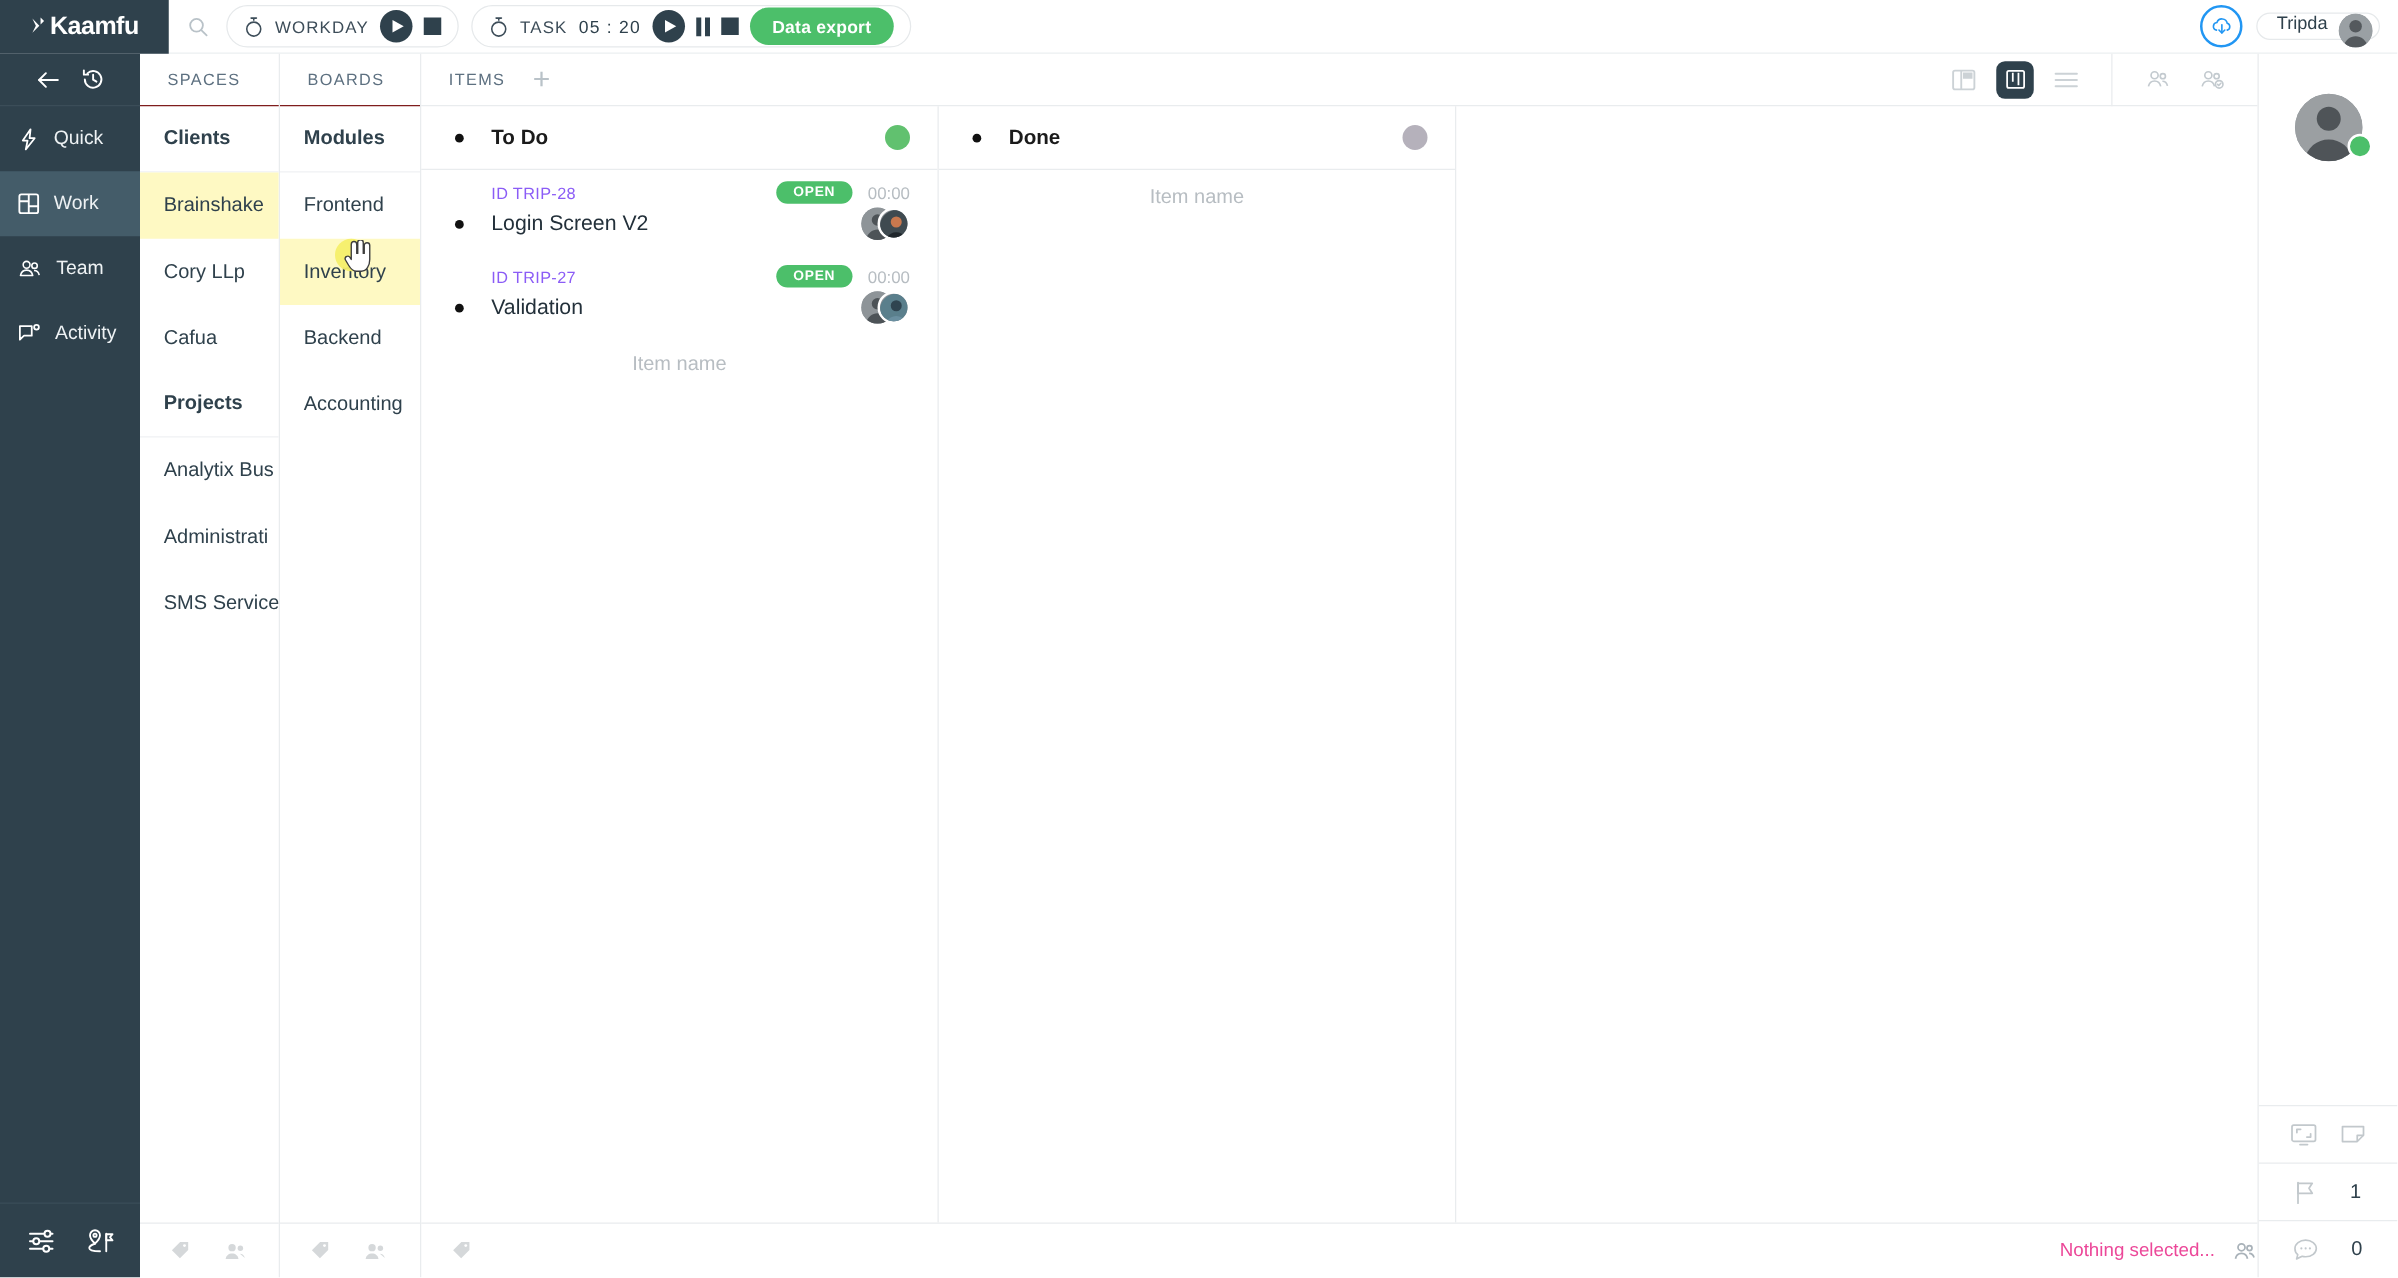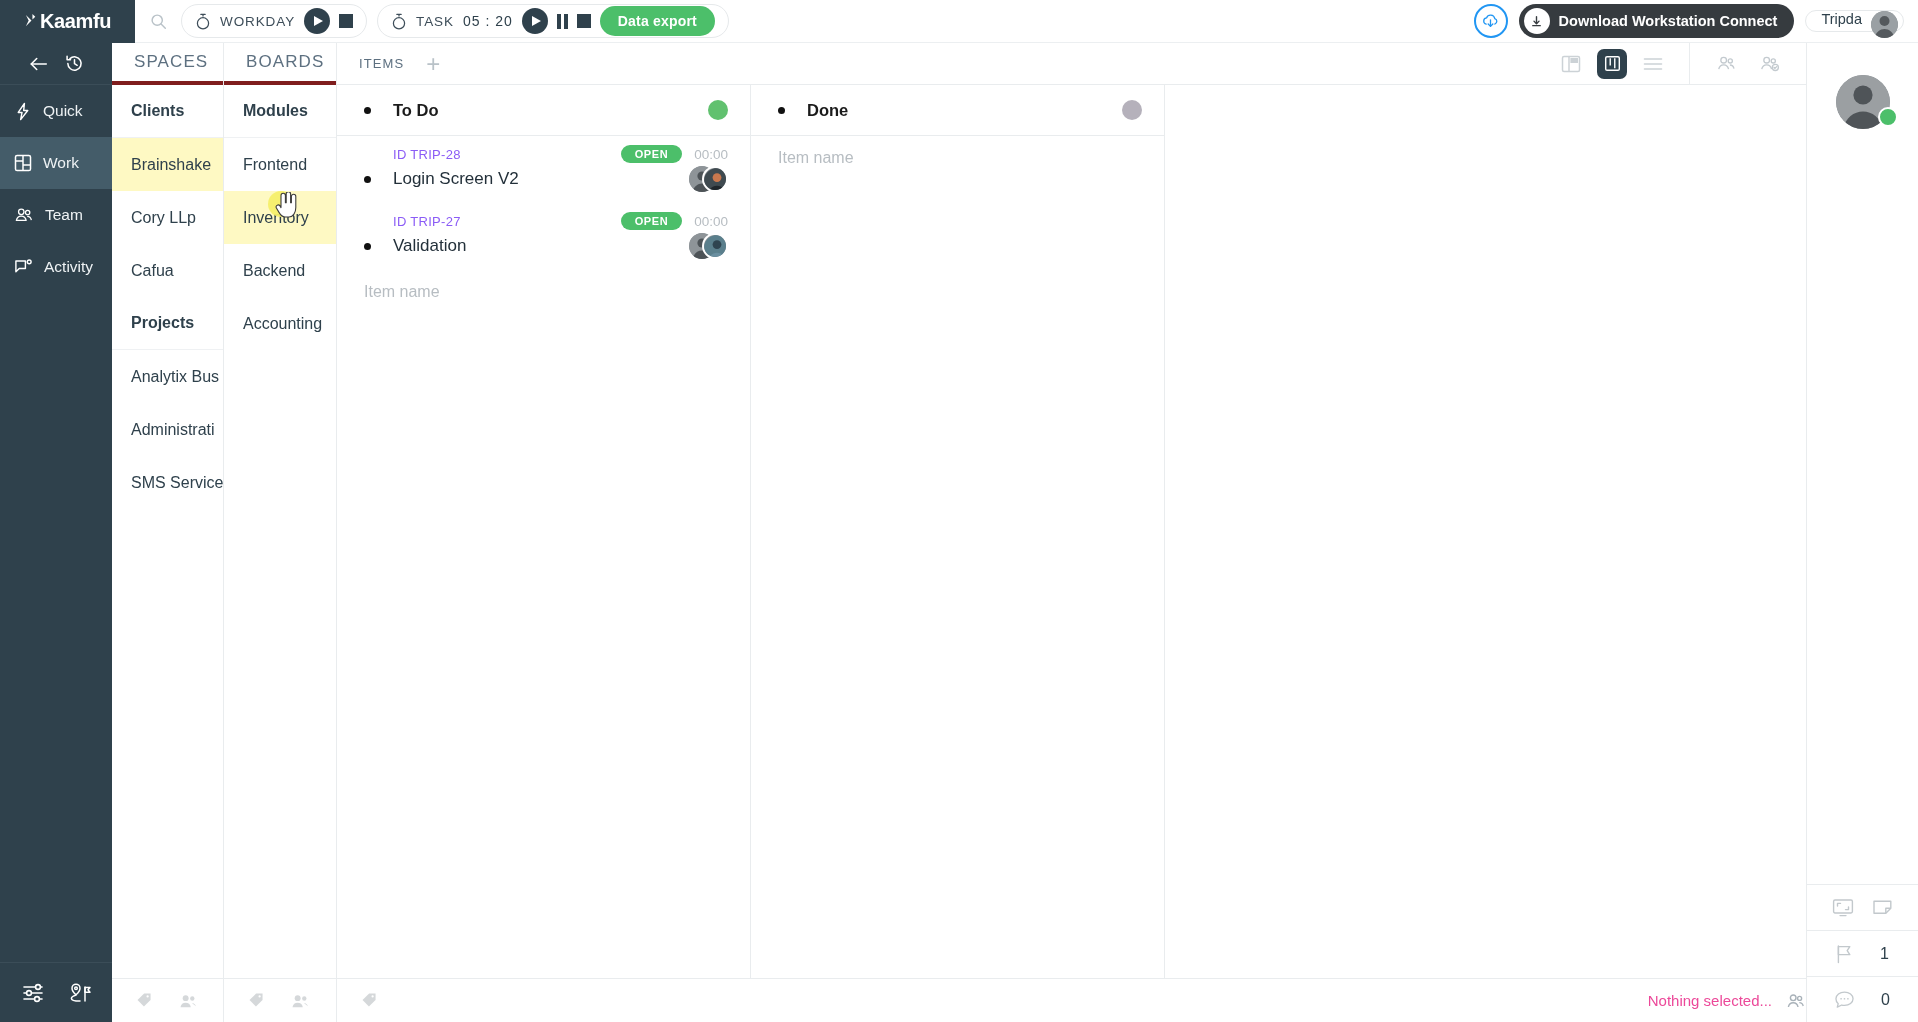--- a/index.html
+++ b/index.html
@@ -80,22 +80,22 @@
     font-size: 15.5px; cursor: pointer; color: #eef2f4;
   }
   .nav-item.active { background: #445c69; }
   .nav-spacer { flex: 1; }
   .nav-bottom { height: 60px; border-top: 1px solid #3b4d58; display: flex; align-items: center; gap: 22px; padding-left: 22px; }
 
   
   .col { display: flex; flex-direction: column; border-right: 1px solid #e9ecee; min-height: 0; }
   .col-head {
     height: 42px; min-height:42px; display: flex; align-items: center; gap: 16px;
-    padding-left: 22px; border-bottom: 4px solid #7f1d1d;
-    font-size: 17px; letter-spacing: 1.1px; color: #5d7080;
+    padding-left: 22px; border-bottom: 1px solid #7f1d1d;
+    font-size: 13px; letter-spacing: 1.1px; color: #5d7080;
   }
   .col-body { flex: 1; overflow: hidden; }
   .col-foot {
     height: 44px; min-height:44px; border-top: 1px solid #e9ecee;
     display: flex; align-items: center; gap: 26px; padding-left: 24px;
   }
   .row-item {
     height: 53px; display: flex; align-items: center; padding-left: 19px;
     font-size: 16px; color: #2f414c; cursor: pointer; white-space: nowrap; overflow: hidden;
   }
@@ -114,21 +114,21 @@
   .plus-btn { margin-left: 22px; font-size: 24px; color: #b9c2c8; line-height: 1; cursor: pointer; font-weight: 300; }
   .head-tools { margin-left: auto; display: flex; align-items: center; gap: 16px; padding-right: 26px; }
   .tool-ic { cursor: pointer; display:flex; align-items:center; }
   .tool-ic.boxed {
     width: 30px; height: 30px; border-radius: 7px; background: #2f414c;
     display: flex; align-items: center; justify-content: center;
   }
   .head-tools-right { display: flex; align-items: center; gap: 22px; padding: 0 26px; border-left: 1px solid #e9ecee; height: 42px; }
 
   .board-wrap { flex: 1; display: flex; min-height: 0; }
-  .board-cols { flex: 1; display: flex; min-width: 0; }
+  .board-cols { flex: 1; display: flex; min-width: 0; text-align: center; }
   .board-col { width: 414px; min-width:414px; border-right: 1px solid #e9ecee; display: flex; flex-direction: column; min-height: 0; }
   .board-col.rest { flex: 1; width: auto; min-width:0; border-right: none; }
   .bc-head {
     height: 51px; min-height:51px; display: flex; align-items: center; gap: 22px;
     padding: 0 22px 0 27px; border-bottom: 1px solid #e9ecee;
   }
   .bullet { width: 7px; height: 7px; border-radius: 50%; background: #111; flex: none; }
   .bc-title { font-size: 16.5px; font-weight: bold; color: #1b1b1b; }
   .status-dot { margin-left: auto; width: 20px; height: 20px; border-radius: 50%; }
   .bc-body { flex: 1; overflow: hidden; }
@@ -231,30 +231,20 @@
 
     <div class="top-right">
       <div class="cloud-btn">
         <span>
           <svg width="19" height="17" viewBox="0 0 22 19" fill="none" stroke="#2196f3" stroke-width="1.5">
             <path d="M6 12.5a3.6 3.6 0 0 1 .4-7.1A5 5 0 0 1 16 6.2a3.3 3.3 0 0 1 0 6.3" stroke-linecap="round"></path>
             <line x1="11" y1="7.5" x2="11" y2="15" stroke-linecap="round"></line>
             <path d="M8.3 12.4 11 15.2l2.7-2.8" stroke-linecap="round" stroke-linejoin="round"></path>
           </svg>
         </span>
-      </div>
-      <div class="dl-pill">
-        <span class="dl-circ">
-          <svg width="15" height="15" viewBox="0 0 16 16" fill="none" stroke="#363b3f" stroke-width="1.5">
-            <line x1="8" y1="3" x2="8" y2="10" stroke-linecap="round"></line>
-            <path d="M5.3 7.6 8 10.3l2.7-2.7" stroke-linecap="round" stroke-linejoin="round"></path>
-            <line x1="4" y1="12.4" x2="12" y2="12.4" stroke-linecap="round"></line>
-          </svg>
-        </span>
-        <span>Download Workstation Connect</span>
       </div>
       <div class="user-pill">
         <span class="uname">Tripda</span>
         <span class="avatar" style="width:27px;height:27px;">
           <svg width="27" height="27" viewBox="0 0 27 27">
             <circle cx="13.5" cy="13.5" r="13.5" fill="#9aa0a4"></circle>
             <circle cx="13.5" cy="10" r="5" fill="#54595d"></circle>
             <path d="M3.5 27c1.4-6 5.6-9 10-9s8.6 3 10 9z" fill="#54595d"></path>
           </svg>
         </span>

